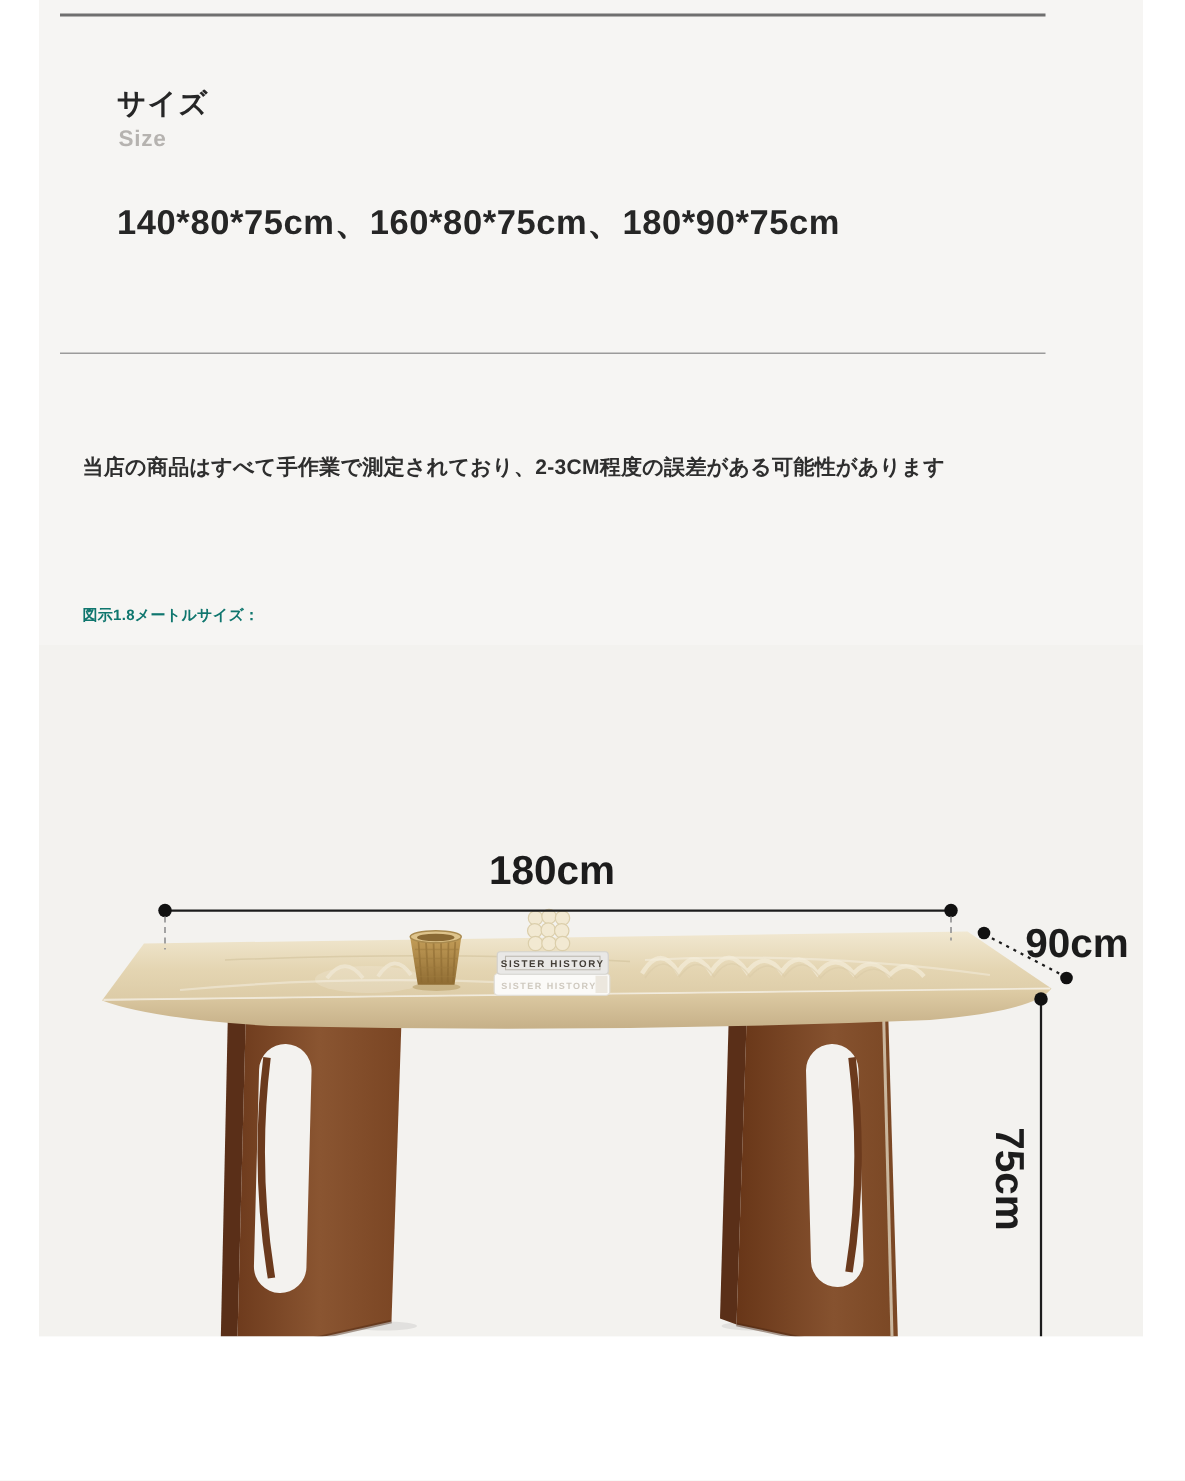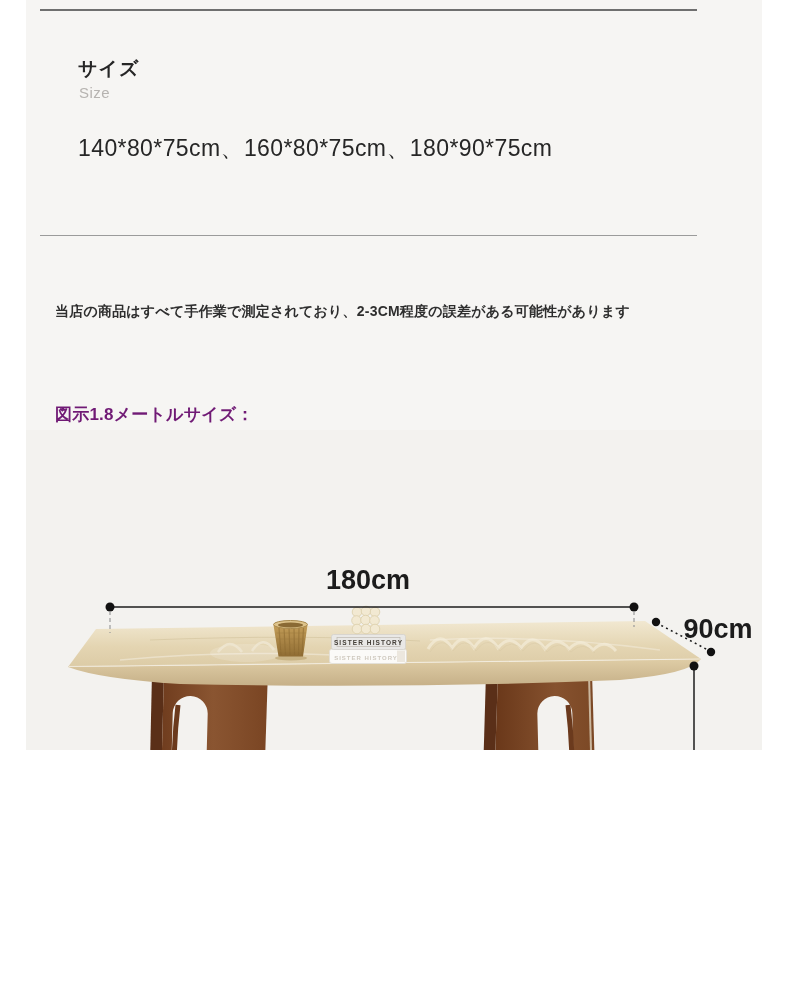--- a/index.html
+++ b/index.html
@@ -1,33 +1,33 @@
 <!DOCTYPE html>
 <html><head>
 <meta charset="utf-8">
 <style>
   html,body{margin:0;padding:0;background:#ffffff;}
   .page{
-    position:relative;width:790px;height:750px;margin:0 auto;
+    position:relative;width:790px;height:891px;margin:0 auto;
     background:#ffffff;overflow:hidden;
     font-family:"Liberation Sans","DejaVu Sans",sans-serif;
   }
   .panel{position:absolute;left:26px;top:0;width:736px;height:987px;background:#f6f5f3;}
   .gutter{position:absolute;top:0;width:26px;height:987px;background:#ffffff;}
   .gutter.left{left:0;}
   .gutter.right{left:762px;width:28px;}
   .top-rule{position:absolute;left:40px;top:9px;width:657px;height:2px;background:#6f6f6f;}
   .size-title{position:absolute;left:78px;top:56px;font-size:19px;font-weight:700;color:#262626;letter-spacing:1px;}
-  .size-subtitle{position:absolute;left:79px;top:84px;font-size:15px;font-weight:400;color:#b6b3b0;letter-spacing:.5px;}
-  .size-list{position:absolute;left:78px;top:132px;font-size:23px;font-weight:400;color:#262626;line-height:33px;letter-spacing:.4px;white-space:nowrap;}
+  .size-subtitle{position:absolute;left:79px;top:84px;font-size:15px;font-weight:700;color:#b6b3b0;letter-spacing:.5px;}
+  .size-list{position:absolute;left:78px;top:132px;font-size:23px;font-weight:700;color:#262626;line-height:33px;letter-spacing:.4px;white-space:nowrap;}
   .divider{position:absolute;left:40px;top:235px;width:657px;height:1px;background:#9b9b9b;}
   .note{position:absolute;left:55px;font-size:14px;font-weight:600;color:#2e2e2e;letter-spacing:.2px;white-space:nowrap;margin-top:12px;}
   .note.n1{top:291px;}
   .note.n2{top:328px;}
-  .figure-caption{position:absolute;left:55px;top:403px;font-size:17px;font-weight:600;color:#701a75;letter-spacing:.2px;}
+  .figure-caption{position:absolute;left:55px;top:403px;font-size:10px;font-weight:600;color:#0f766e;letter-spacing:.2px;}
   .diagram{position:absolute;left:26px;top:430px;width:736px;height:557px;}
   svg text.dim{font-family:"Liberation Sans","DejaVu Sans",sans-serif;font-size:27px;font-weight:700;fill:#1c1c1c;}
   svg text.spine{font-family:"Liberation Sans","DejaVu Sans",sans-serif;font-size:6.5px;font-weight:700;letter-spacing:1.1px;fill:#433e37;}
   svg text.spine-faint{font-family:"Liberation Sans","DejaVu Sans",sans-serif;font-size:6px;font-weight:700;letter-spacing:1px;fill:#cfc9bf;}
 </style>
 </head>
 <body>
 
 <div class="page">
   <div class="panel"></div>

